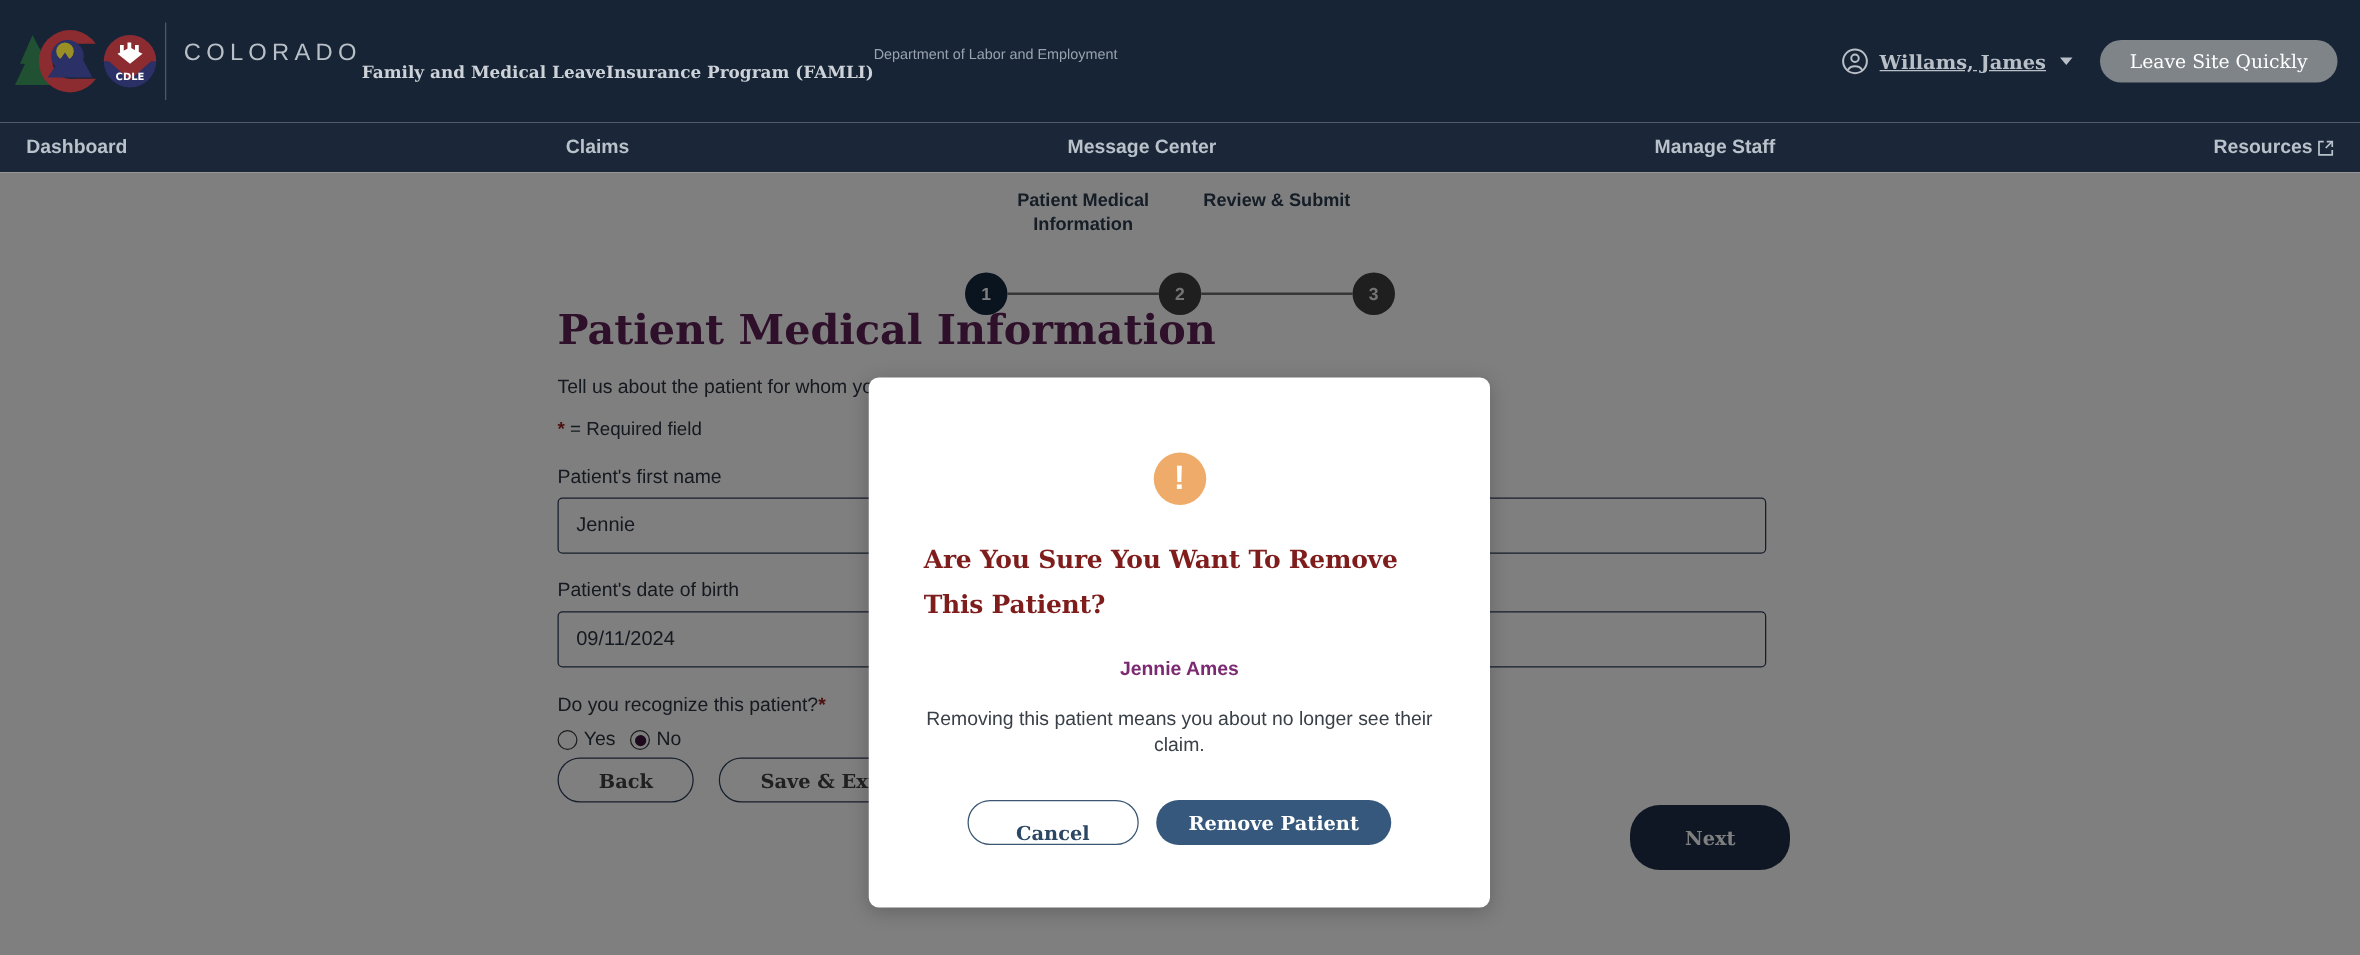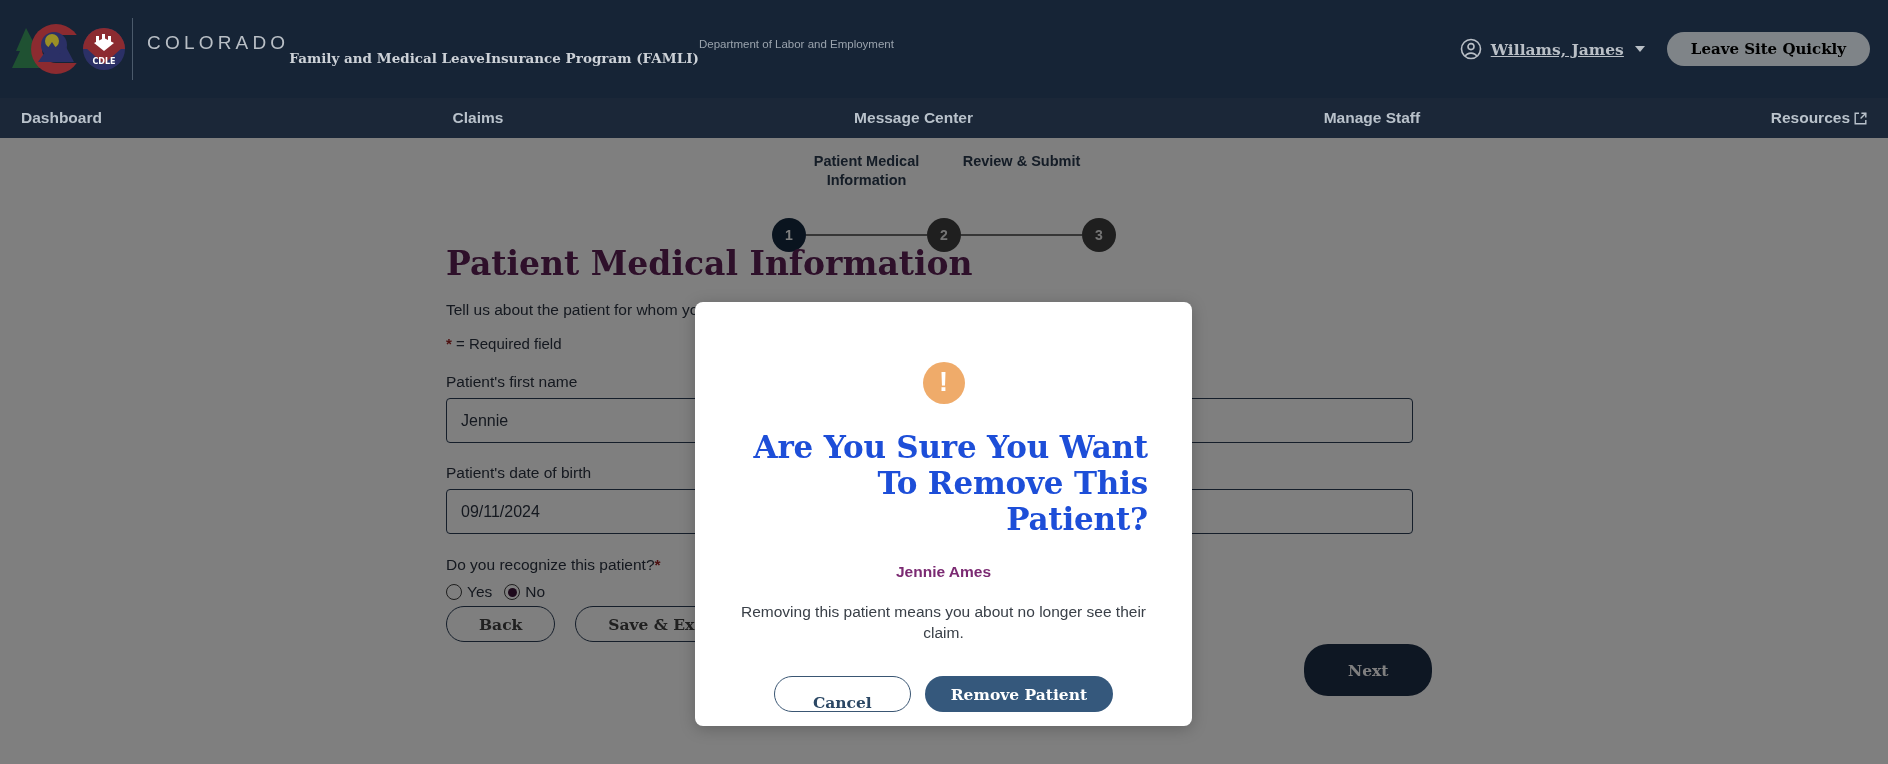--- a/index.html
+++ b/index.html
@@ -104,27 +104,27 @@
   .caret-down {
     width: 0; height: 0;
     border-left: 5px solid transparent;
     border-right: 5px solid transparent;
     border-top: 6px solid #b9bfc6;
     margin-left: 2px;
   }
 
   .leave-site-btn {
     background: #7f8488;
-    color: #000000;
+    color: #ffffff;
     border: none;
     border-radius: 24px;
     height: 34px;
     padding: 0 24px;
     font-size: 15px;
-    font-weight: bold;
+    font-weight: normal;
     font-family: "DejaVu Serif", serif;
     cursor: pointer;
     white-space: nowrap;
   }
 
   
   .main-nav {
     position: absolute;
     top: 98px; left: 0;
     width: 1888px;
@@ -361,24 +361,24 @@
     font-size: 27px;
     font-weight: bold;
     line-height: 27px;
     font-family: "Liberation Sans", sans-serif;
     margin-top: -1px;
   }
 
   .modal-title {
     margin-top: 25px;
     font-family: "DejaVu Serif", serif;
-    font-size: 31px;
-    font-weight: bold;
-    color: #1d4ed8;
-    text-align: right;
+    font-size: 20px;
+    font-weight: bold;
+    color: #7f1d1d;
+    text-align: left;
     line-height: 36px;
     letter-spacing: -0.2px;
   }
 
   .modal-patient {
     margin-top: 26px;
     color: #7b2a72;
     font-size: 15.5px;
     font-weight: bold;
     text-align: center;

